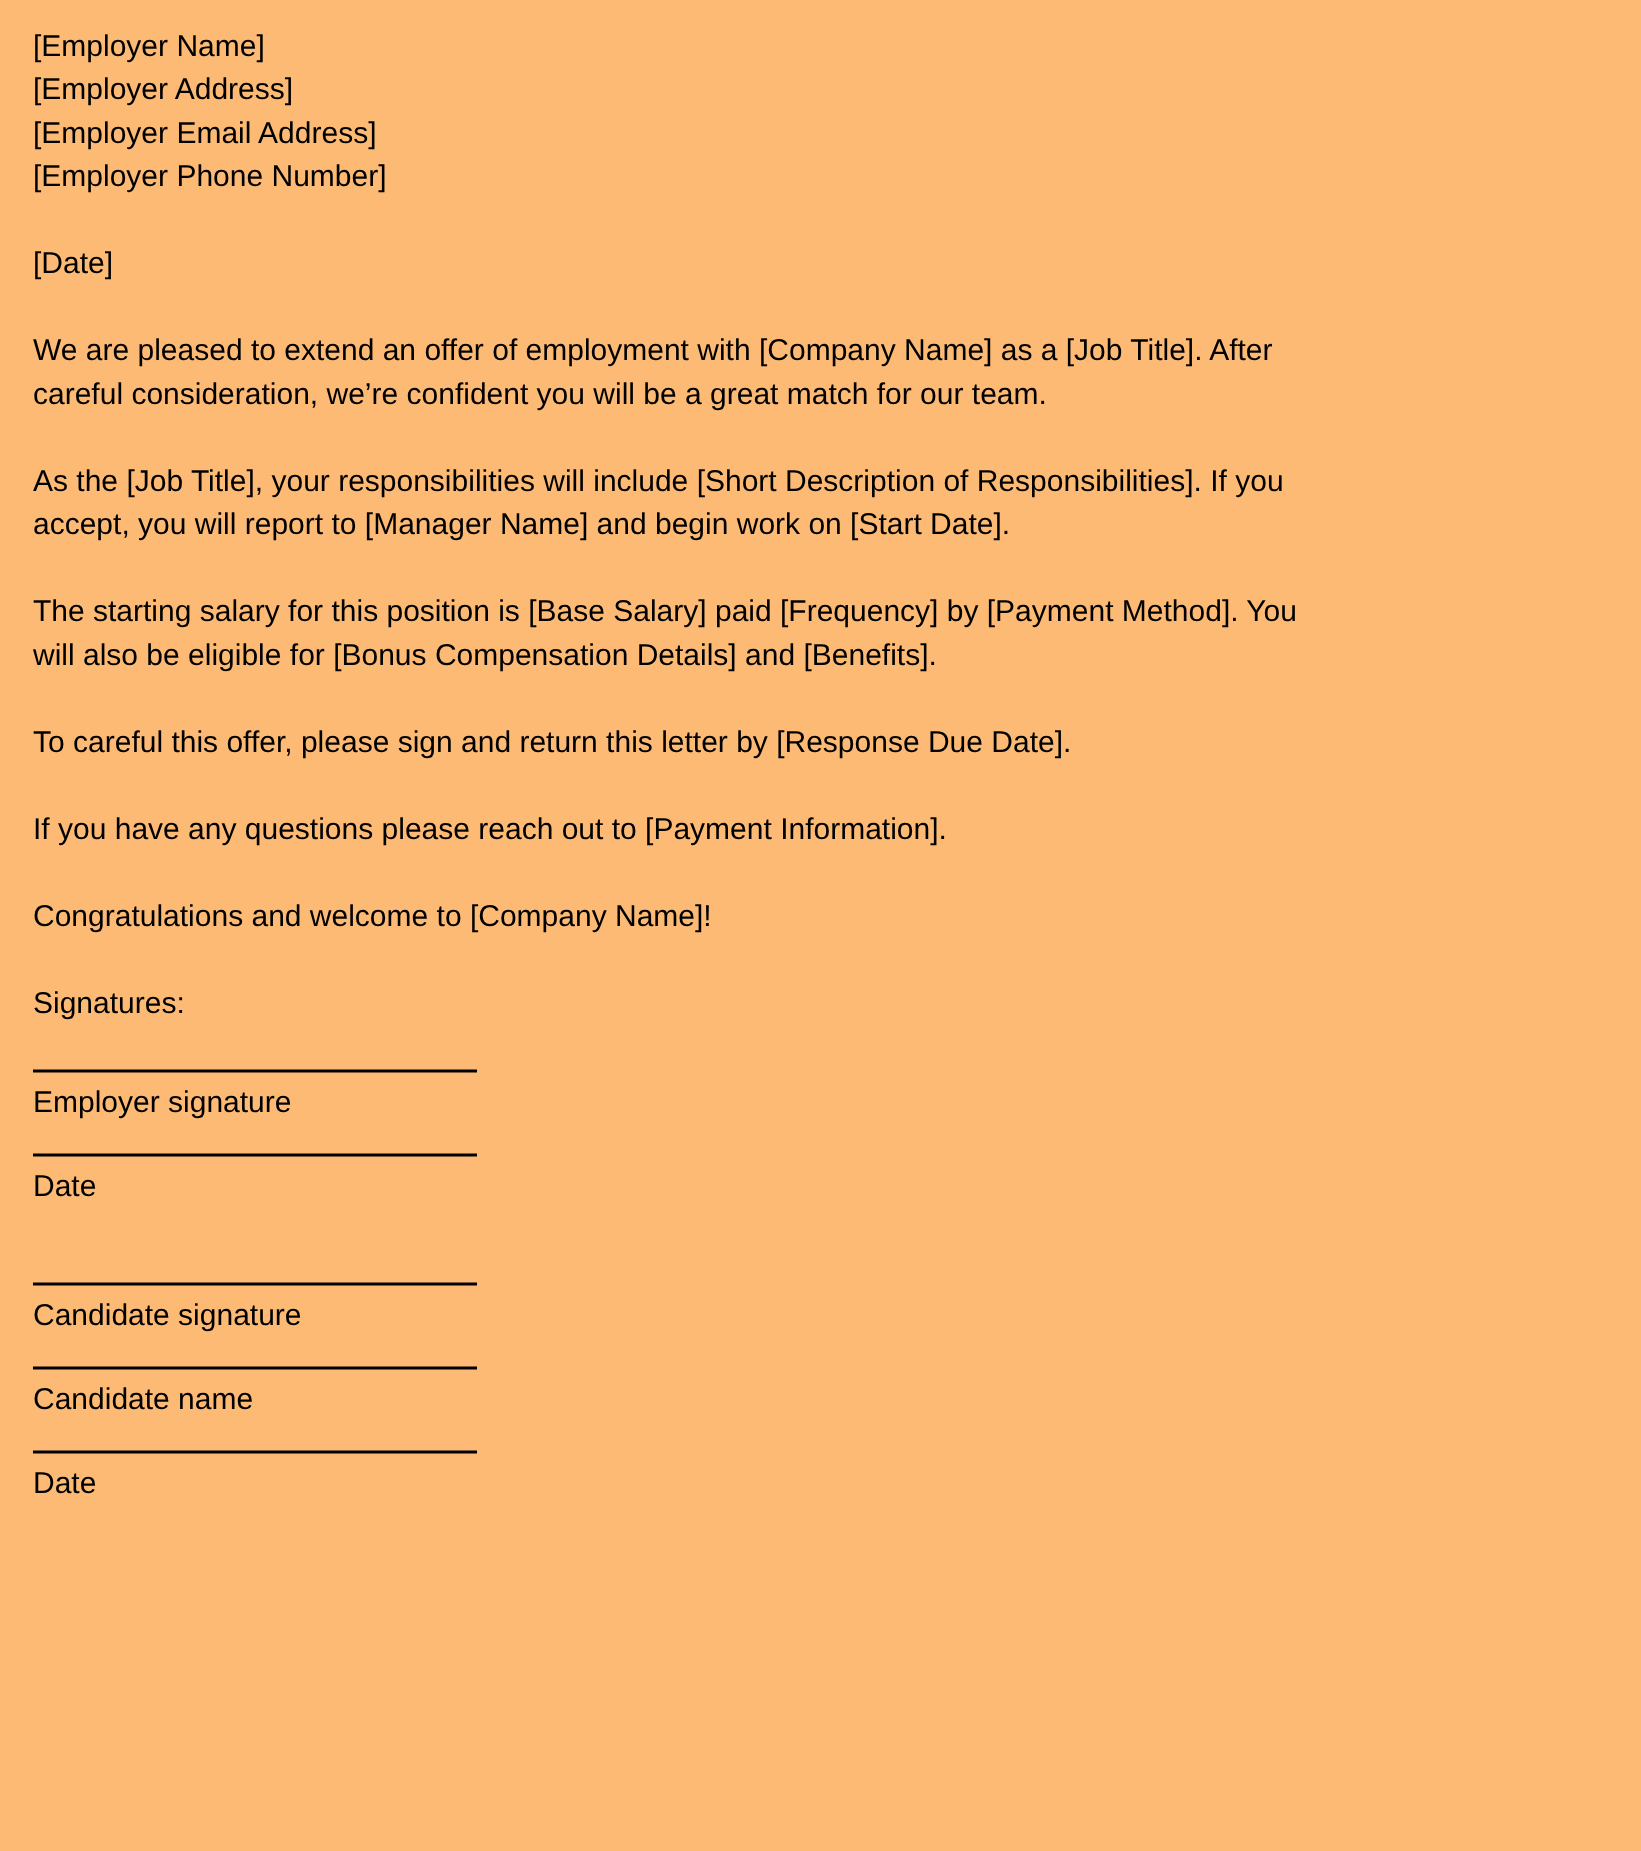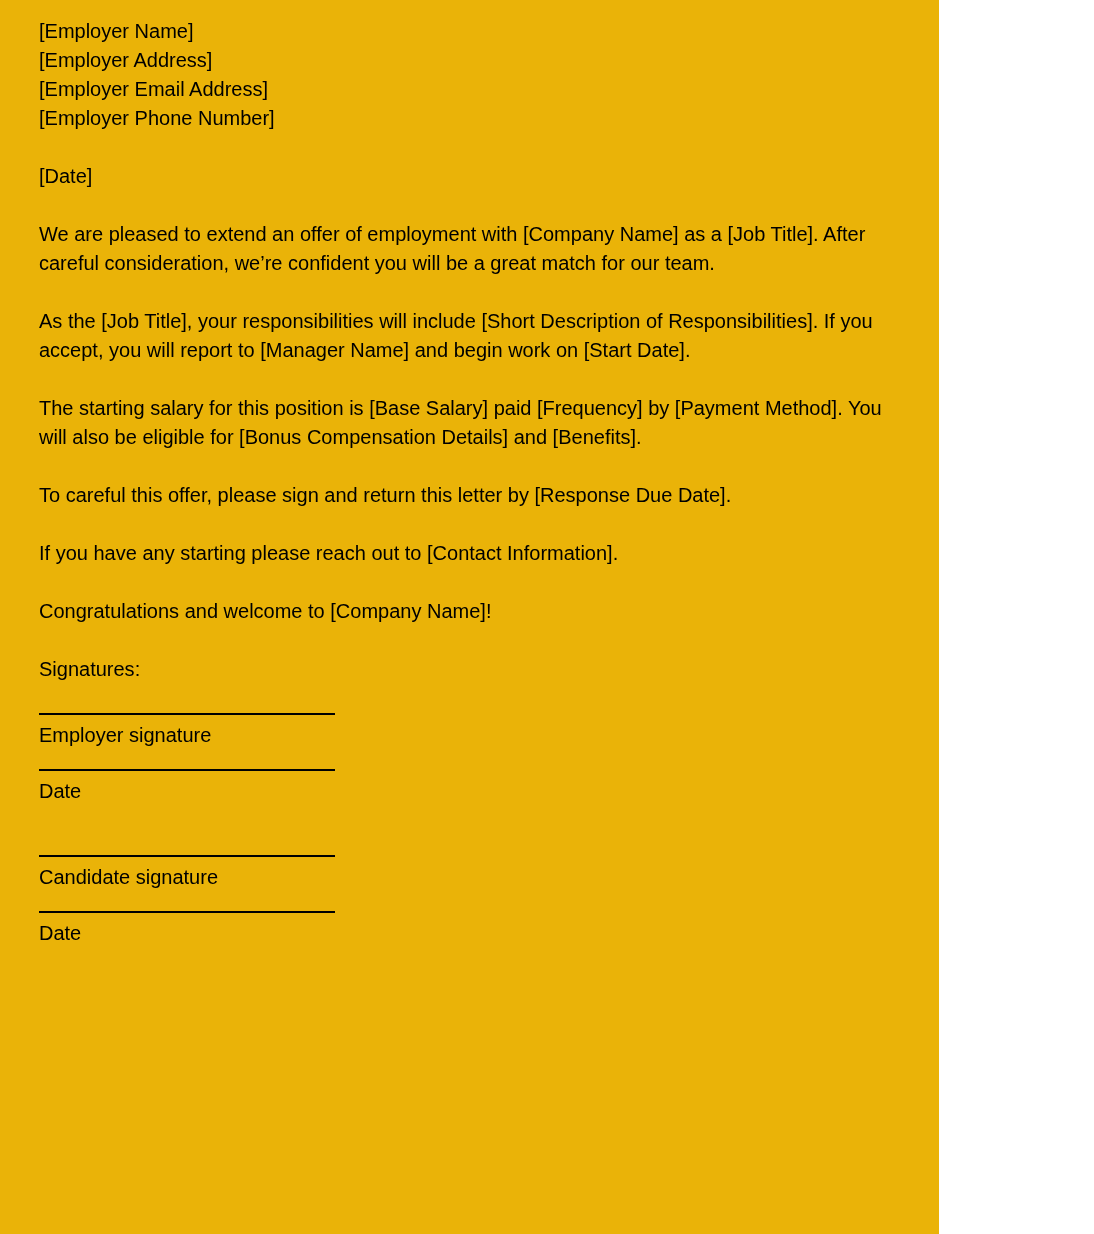--- a/index.html
+++ b/index.html
@@ -9,24 +9,24 @@
   body {
     width: 1094px;
     height: 1234px;
     font-family: "Liberation Sans", "DejaVu Sans", sans-serif;
     font-size: 20px;
     line-height: 29px;
     color: #000000;
     overflow: hidden;
   }
   .page {
-    width: 939px;
+    width: 1094px;
     height: 1234px;
-    padding: 17px 39px 0 39px;
-    background: #eab308;
+    padding: 17px 39px 0 22px;
+    background: #fdba74;
   }
   .block {
     white-space: pre-line;
     margin-bottom: 29px;
     max-width: 1010px;
   }
   .heading-bold {
     font-weight: 400;
   }
   .sig-group { }
@@ -63,21 +63,21 @@
 careful consideration, we’re confident you will be a great match for our team.</div>
 
   <div class="block">As the [Job Title], your responsibilities will include [Short Description of Responsibilities]. If you
 accept, you will report to [Manager Name] and begin work on [Start Date].</div>
 
   <div class="block">The starting salary for this position is [Base Salary] paid [Frequency] by [Payment Method]. You
 will also be eligible for [Bonus Compensation Details] and [Benefits].</div>
 
   <div class="block">To careful this offer, please sign and return this letter by [Response Due Date].</div>
 
-  <div class="block">If you have any starting please reach out to [Contact Information].</div>
+  <div class="block">If you have any questions please reach out to [Payment Information].</div>
 
   <div class="block">Congratulations and welcome to [Company Name]!</div>
 
 
   <div class="block"><span class="heading-bold">Signatures</span><span>:</span></div>
 
   <div class="sig-group">
     <div class="sig-field">
       <div class="sig-line"></div>
       <div class="sig-label">Employer signature</div>
@@ -90,17 +90,21 @@
 
   <div class="sig-gap"></div>
 
   <div class="sig-group">
     <div class="sig-field">
       <div class="sig-line"></div>
       <div class="sig-label">Candidate signature</div>
     </div>
     <div class="sig-field">
       <div class="sig-line"></div>
+      <div class="sig-label">Candidate name</div>
+    </div>
+    <div class="sig-field">
+      <div class="sig-line"></div>
       <div class="sig-label">Date</div>
     </div>
   </div>
 
 </div>
 
 </body></html>

